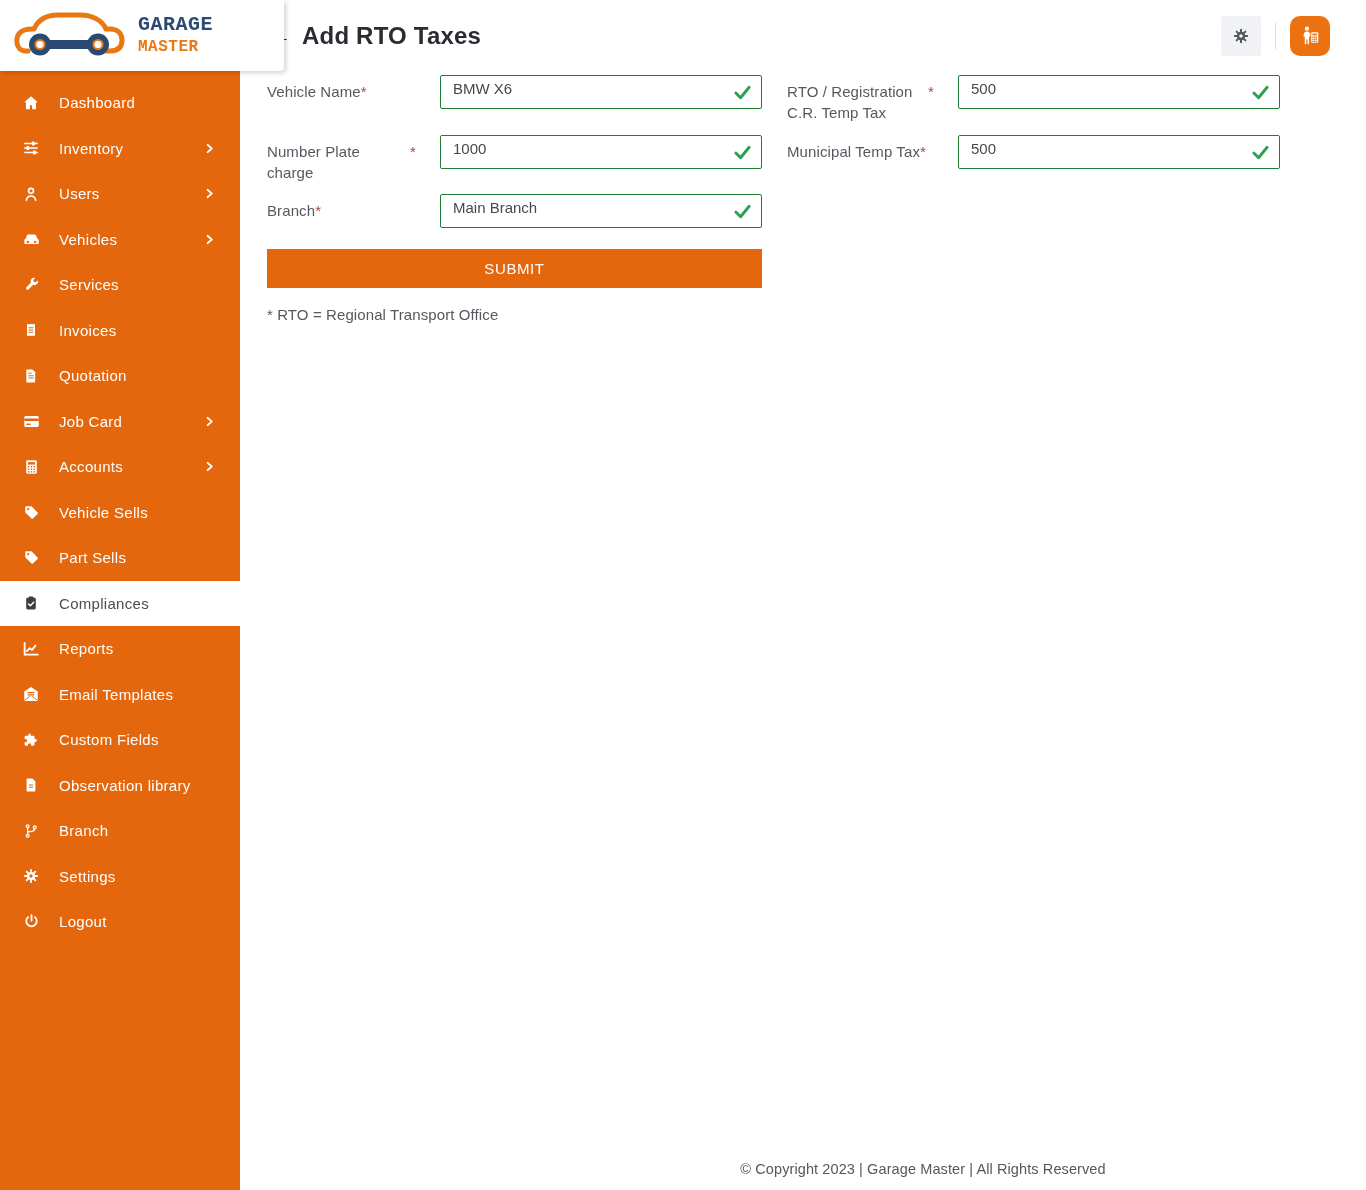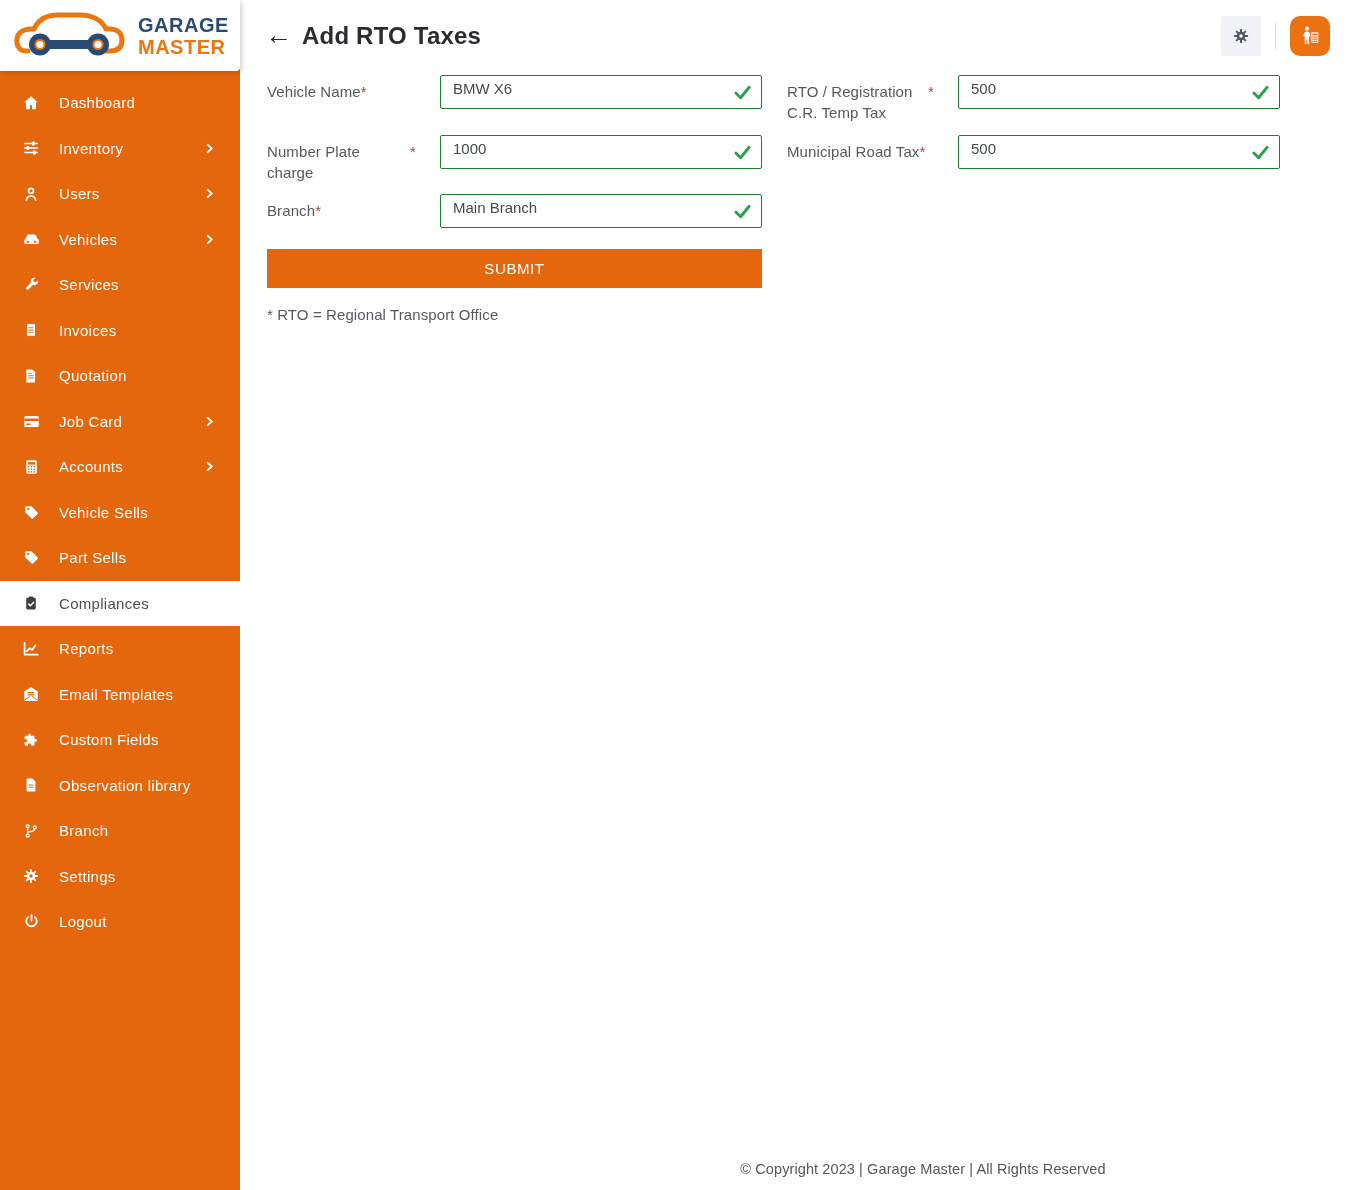--- a/index.html
+++ b/index.html
@@ -14,26 +14,26 @@
     --title:#2B2B31;
   }
   *{margin:0;padding:0;box-sizing:border-box;}
   html,body{width:1366px;height:1190px;}
   body{
     font-family:"Liberation Sans","DejaVu Sans",sans-serif;
     background:#fff;color:var(--title);overflow:hidden;position:relative;
   }
   
   .sidebar{position:absolute;left:0;top:0;width:240px;height:1190px;background:var(--accent);z-index:5;}
-  .logo-card{width:240px;height:71px;background:#fff;display:flex;align-items:center;padding-left:10px;
-    box-shadow:2px 2px 5px rgba(0,0,0,.18);border-bottom-right-radius:4px;position:relative;z-index:6;}
+  .logo-card{width:284px;height:71px;background:#fff;display:flex;align-items:center;padding-left:10px;
+    box-shadow:2px 2px 5px rgba(0,0,0,.18);border-bottom-right-radius:4px;position:relative;z-index:6;font-family:Liberation Mono, monospace;}
   .logo-art{width:126px;height:58px;flex:0 0 auto;}
   .logo-text{display:flex;flex-direction:column;line-height:22px;margin-left:2px;}
   .logo-text .l1{font-size:20px;font-weight:700;color:var(--navy);letter-spacing:.5px;}
-  .logo-text .l2{font-size:20px;font-weight:700;color:#E8780F;letter-spacing:.5px;}
+  .logo-text .l2{font-size:16px;font-weight:700;color:#E8780F;letter-spacing:.5px;}
   .nav{padding-top:9px;}
   .nav-item{height:45.5px;display:flex;align-items:center;padding:0 24px 0 21px;color:#fff;cursor:pointer;}
   .nav-item .nav-icon{width:20px;height:20px;margin-right:18px;display:flex;align-items:center;justify-content:center;flex:0 0 auto;}
   .nav-item .nav-label{flex:1;font-size:15px;font-weight:500;letter-spacing:.3px;}
   .nav-item .chev{width:12px;height:12px;display:flex;align-items:center;}
   .nav-item.active{background:#fff;color:#4D4D4D;}
   
   .main{position:absolute;left:240px;top:0;width:1126px;height:1190px;}
   .topbar{height:71px;display:flex;align-items:center;padding:0 36px 0 25px;background:#fff;}
   .back-arrow{font-size:27px;color:var(--title);margin-right:10px;cursor:pointer;line-height:1;}
@@ -423,21 +423,21 @@
           <input type="text" value="1000" style="">
           <span class="check-icon">
             <svg width="19" height="19" viewBox="0 0 20 20">
                 <path d="M3 10.5l5 5L17 4.5" fill="none" stroke="#2E9E4F" stroke-width="3" stroke-linecap="round" stroke-linejoin="round"></path>
               </svg>
           </span>
         </div>
       </div>
       <div class="field-group right">
         <div class="lbl right-col">
-          <span class="lbl-text">Municipal Road Tax</span><span class="star">*</span>
+          <span class="lbl-text">Municipal Temp Tax</span><span class="star">*</span>
         </div>
         <div class="input-wrap">
           <input type="text" value="500" style="">
           <span class="check-icon">
             <svg width="19" height="19" viewBox="0 0 20 20">
                 <path d="M3 10.5l5 5L17 4.5" fill="none" stroke="#2E9E4F" stroke-width="3" stroke-linecap="round" stroke-linejoin="round"></path>
               </svg>
           </span>
         </div>
       </div>

